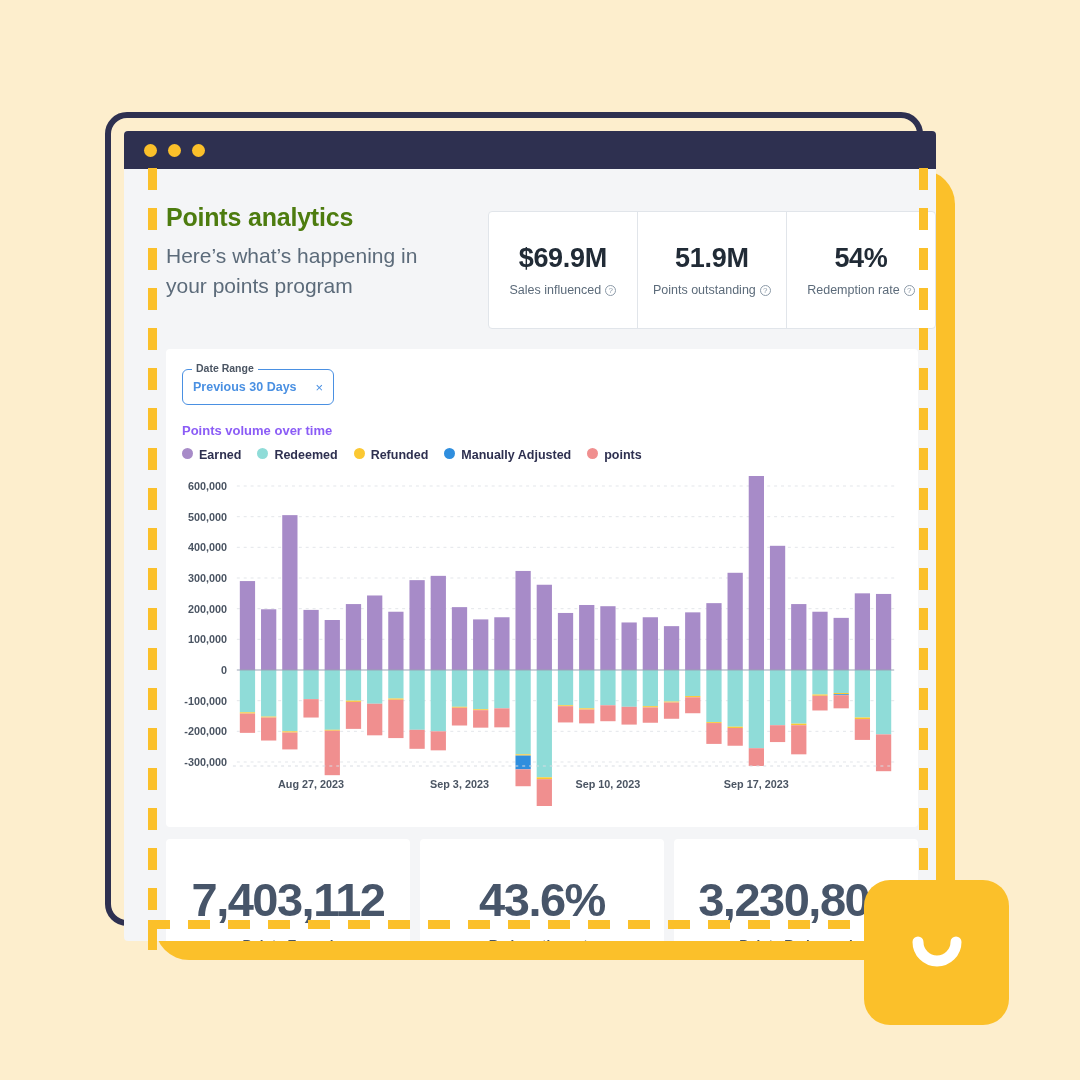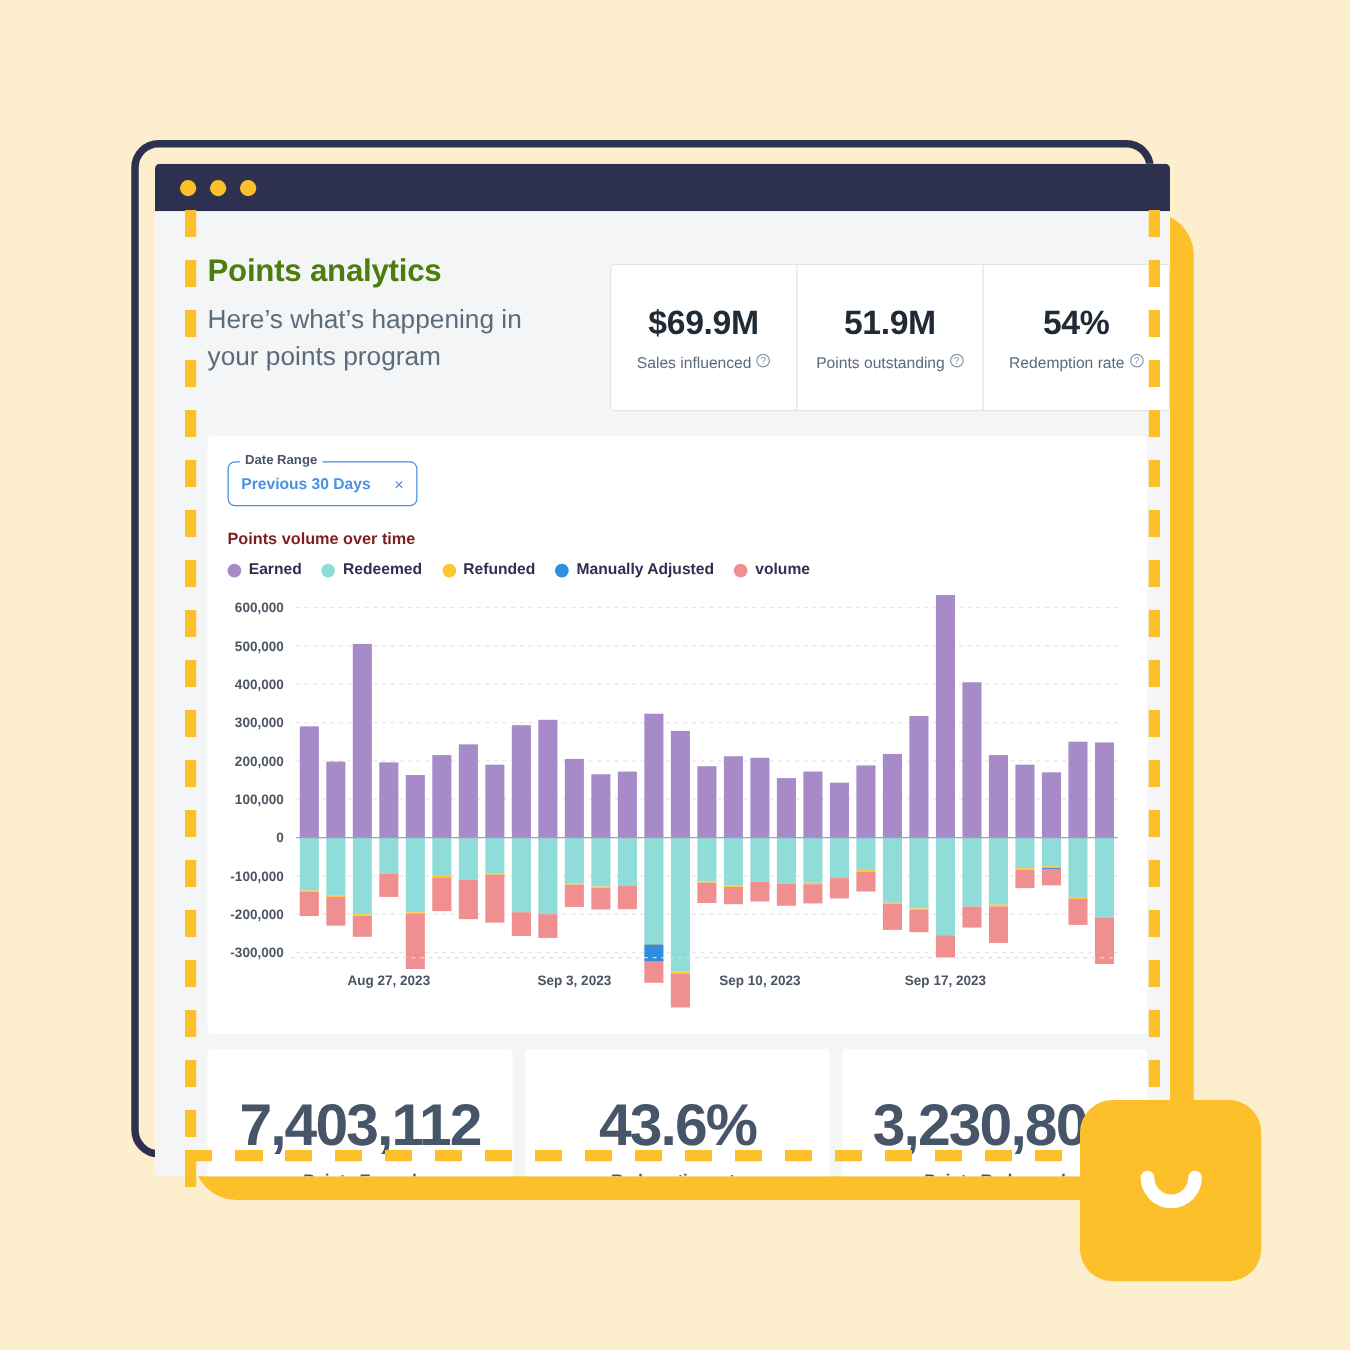--- a/index.html
+++ b/index.html
@@ -79,21 +79,21 @@
   .kpi {
     flex: 1;
     display: flex; flex-direction: column;
     align-items: center; justify-content: center;
     border-right: 1px solid #e1e5ea;
   }
   .kpi:last-child { border-right: none; }
   .kpi-value { font-size: 27px; font-weight: bold; color: #212b36; letter-spacing: -0.3px; }
   .kpi-label {
     margin-top: 9px; font-size: 12.5px; color: #5c6b7a;
-    display: flex; gap: 4px;
+    display: flex; align-items: center; gap: 4px;
   }
   .q-icon {
     display: inline-block; width: 11px; height: 11px;
     border: 1px solid #8c9aa8; border-radius: 50%;
     font-size: 8px; line-height: 9px; text-align: center; color: #8c9aa8;
   }
 
   
   #chart-card {
     background: #fff;
@@ -112,28 +112,28 @@
   }
   #date-range-legend {
     position: absolute; top: -8px; left: 9px;
     background: #fff; padding: 0 4px;
     font-size: 10.5px; font-weight: bold; color: #4b5563;
   }
   #date-range-value { font-size: 12.5px; color: #4a90e2; font-weight: bold; flex: 1; }
   #date-range-clear { font-size: 13px; color: #4a90e2; cursor: pointer; }
 
   #chart-title {
-    margin-left: 16px; font-size: 13px; font-weight: bold; color: #7f1d1d;
+    margin-left: 16px; font-size: 13px; font-weight: bold; color: #8b5cf6;
   }
   #legend {
     margin: 10px 0 0 16px;
     display: flex; align-items: center; gap: 16px;
     font-size: 12.5px; font-weight: bold; color: #2e3050;
   }
-  .legend-item { display: flex; align-items: flex-end; gap: 6px; }
+  .legend-item { display: flex; align-items: flex-start; gap: 6px; }
   .legend-swatch { width: 11px; height: 11px; border-radius: 50%; }
 
   
   #plot-wrap {
     position: relative;
     margin: 14px 12px 0 0;
     height: 330px;
     text-align: right;
   }
   #plot { position: absolute; left: 0; top: 0; width: 100%; height: 100%; }
@@ -248,21 +248,21 @@
         <div class="legend-item">
           <span class="legend-swatch" style="background:#fbc832"></span>
           <span>Refunded</span>
         </div>
         <div class="legend-item">
           <span class="legend-swatch" style="background:#2f8ede"></span>
           <span>Manually Adjusted</span>
         </div>
         <div class="legend-item">
           <span class="legend-swatch" style="background:#f08f8f"></span>
-          <span>volume</span>
+          <span>points</span>
         </div>
       </div>
 
     <div id="plot-wrap">
       <svg id="plot" viewBox="0 0 752 330" preserveAspectRatio="none">
           <line x1="72" x2="740" y1="10" y2="10" stroke="#e3e6ea" stroke-width="1" stroke-dasharray="3 4"></line>
           <text x="62" y="14" text-anchor="end" font-size="11" font-family="&quot;Liberation Sans&quot;, sans-serif" fill="#4b5563" font-weight="bold">600,000</text>
           <line x1="72" x2="740" y1="40.666666666666664" y2="40.666666666666664" stroke="#e3e6ea" stroke-width="1" stroke-dasharray="3 4"></line>
           <text x="62" y="44.666666666666664" text-anchor="end" font-size="11" font-family="&quot;Liberation Sans&quot;, sans-serif" fill="#4b5563" font-weight="bold">500,000</text>
           <line x1="72" x2="740" y1="71.33333333333333" y2="71.33333333333333" stroke="#e3e6ea" stroke-width="1" stroke-dasharray="3 4"></line>

